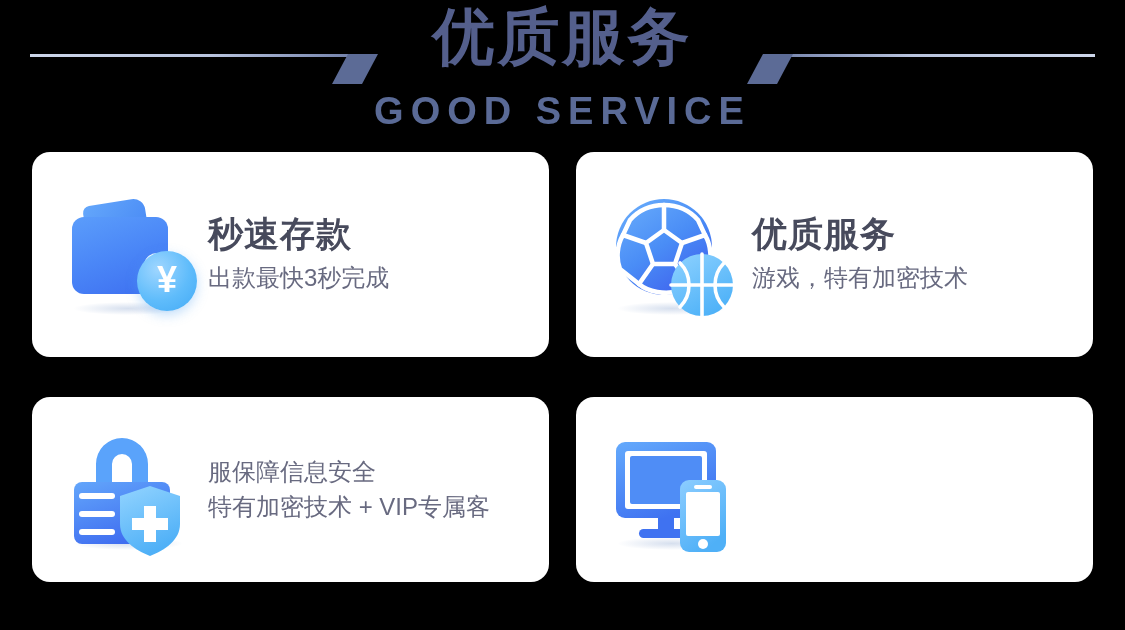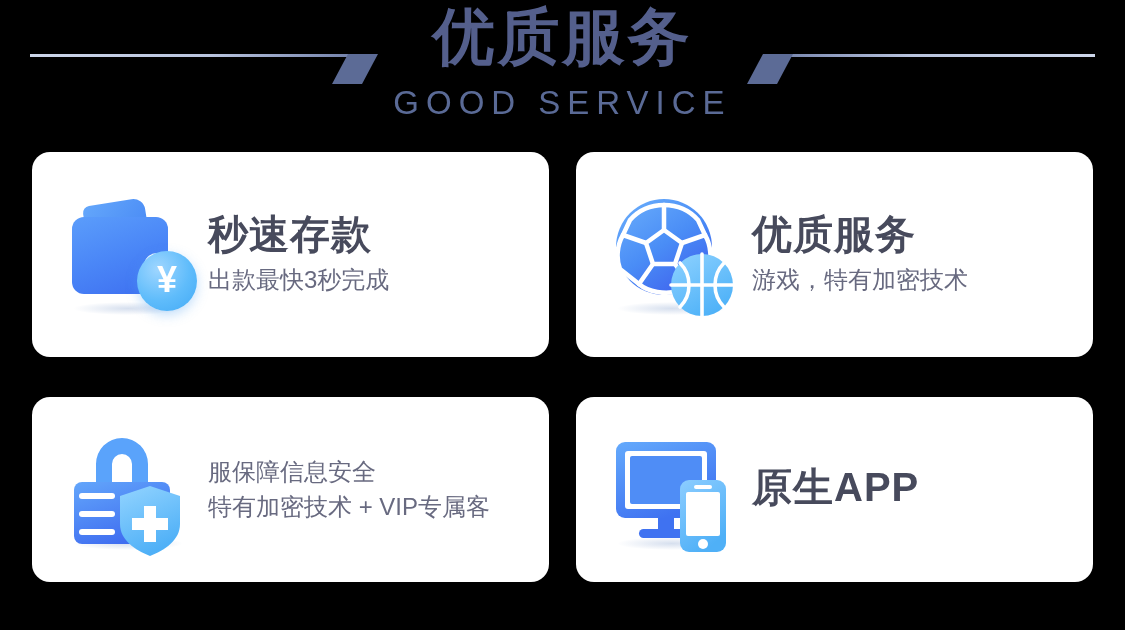--- a/index.html
+++ b/index.html
@@ -69,25 +69,25 @@
   }
   .title-cn {
     font-size: 62px;
     font-weight: bold;
     line-height: 1.0;
     letter-spacing: 3px;
     color: #545f8c;
     margin: 0;
   }
   .title-en {
-    font-size: 33px;
-    font-weight: normal;
+    font-size: 38px;
+    font-weight: bold;
     letter-spacing: 7px;
     color: #5a6a96;
-    margin: 18px 0 0 0;
+    margin: 24px 0 0 0;
     line-height: 1;
   }
 
   
   .grid {
     position: absolute;
     left: 32px;
     top: 152px;
     width: 1061px;
     display: grid;
@@ -110,21 +110,21 @@
     width: 132px;
     height: 132px;
     position: relative;
     margin-right: 14px;
   }
   .card-text {
     flex: 1 1 auto;
     min-width: 0;
   }
   .card-title {
-    font-size: 40px;
+    font-size: 35px;
     font-weight: bold;
     color: #474a5c;
     letter-spacing: 1px;
     line-height: 1.15;
     margin: 0 0 6px 0;
     white-space: nowrap;
   }
   .card-sub {
     font-size: 24px;
     color: #686a80;
@@ -358,17 +358,16 @@
 
         <g>
           <rect x="74" y="56" width="46" height="72" rx="9" fill="url(#phGrad)"></rect>
           <rect x="80" y="68" width="34" height="44" rx="2" fill="#ffffff"></rect>
           <rect x="88" y="61" width="18" height="4" rx="2" fill="#ffffff"></rect>
           <circle cx="97" cy="120" r="5" fill="#ffffff"></circle>
         </g>
       </svg>
     </div>
     <div class="card-text">
-      <div class="card-title">原生APP</div>
     </div>
   </div>
 
 </div>
 
 </body></html>

